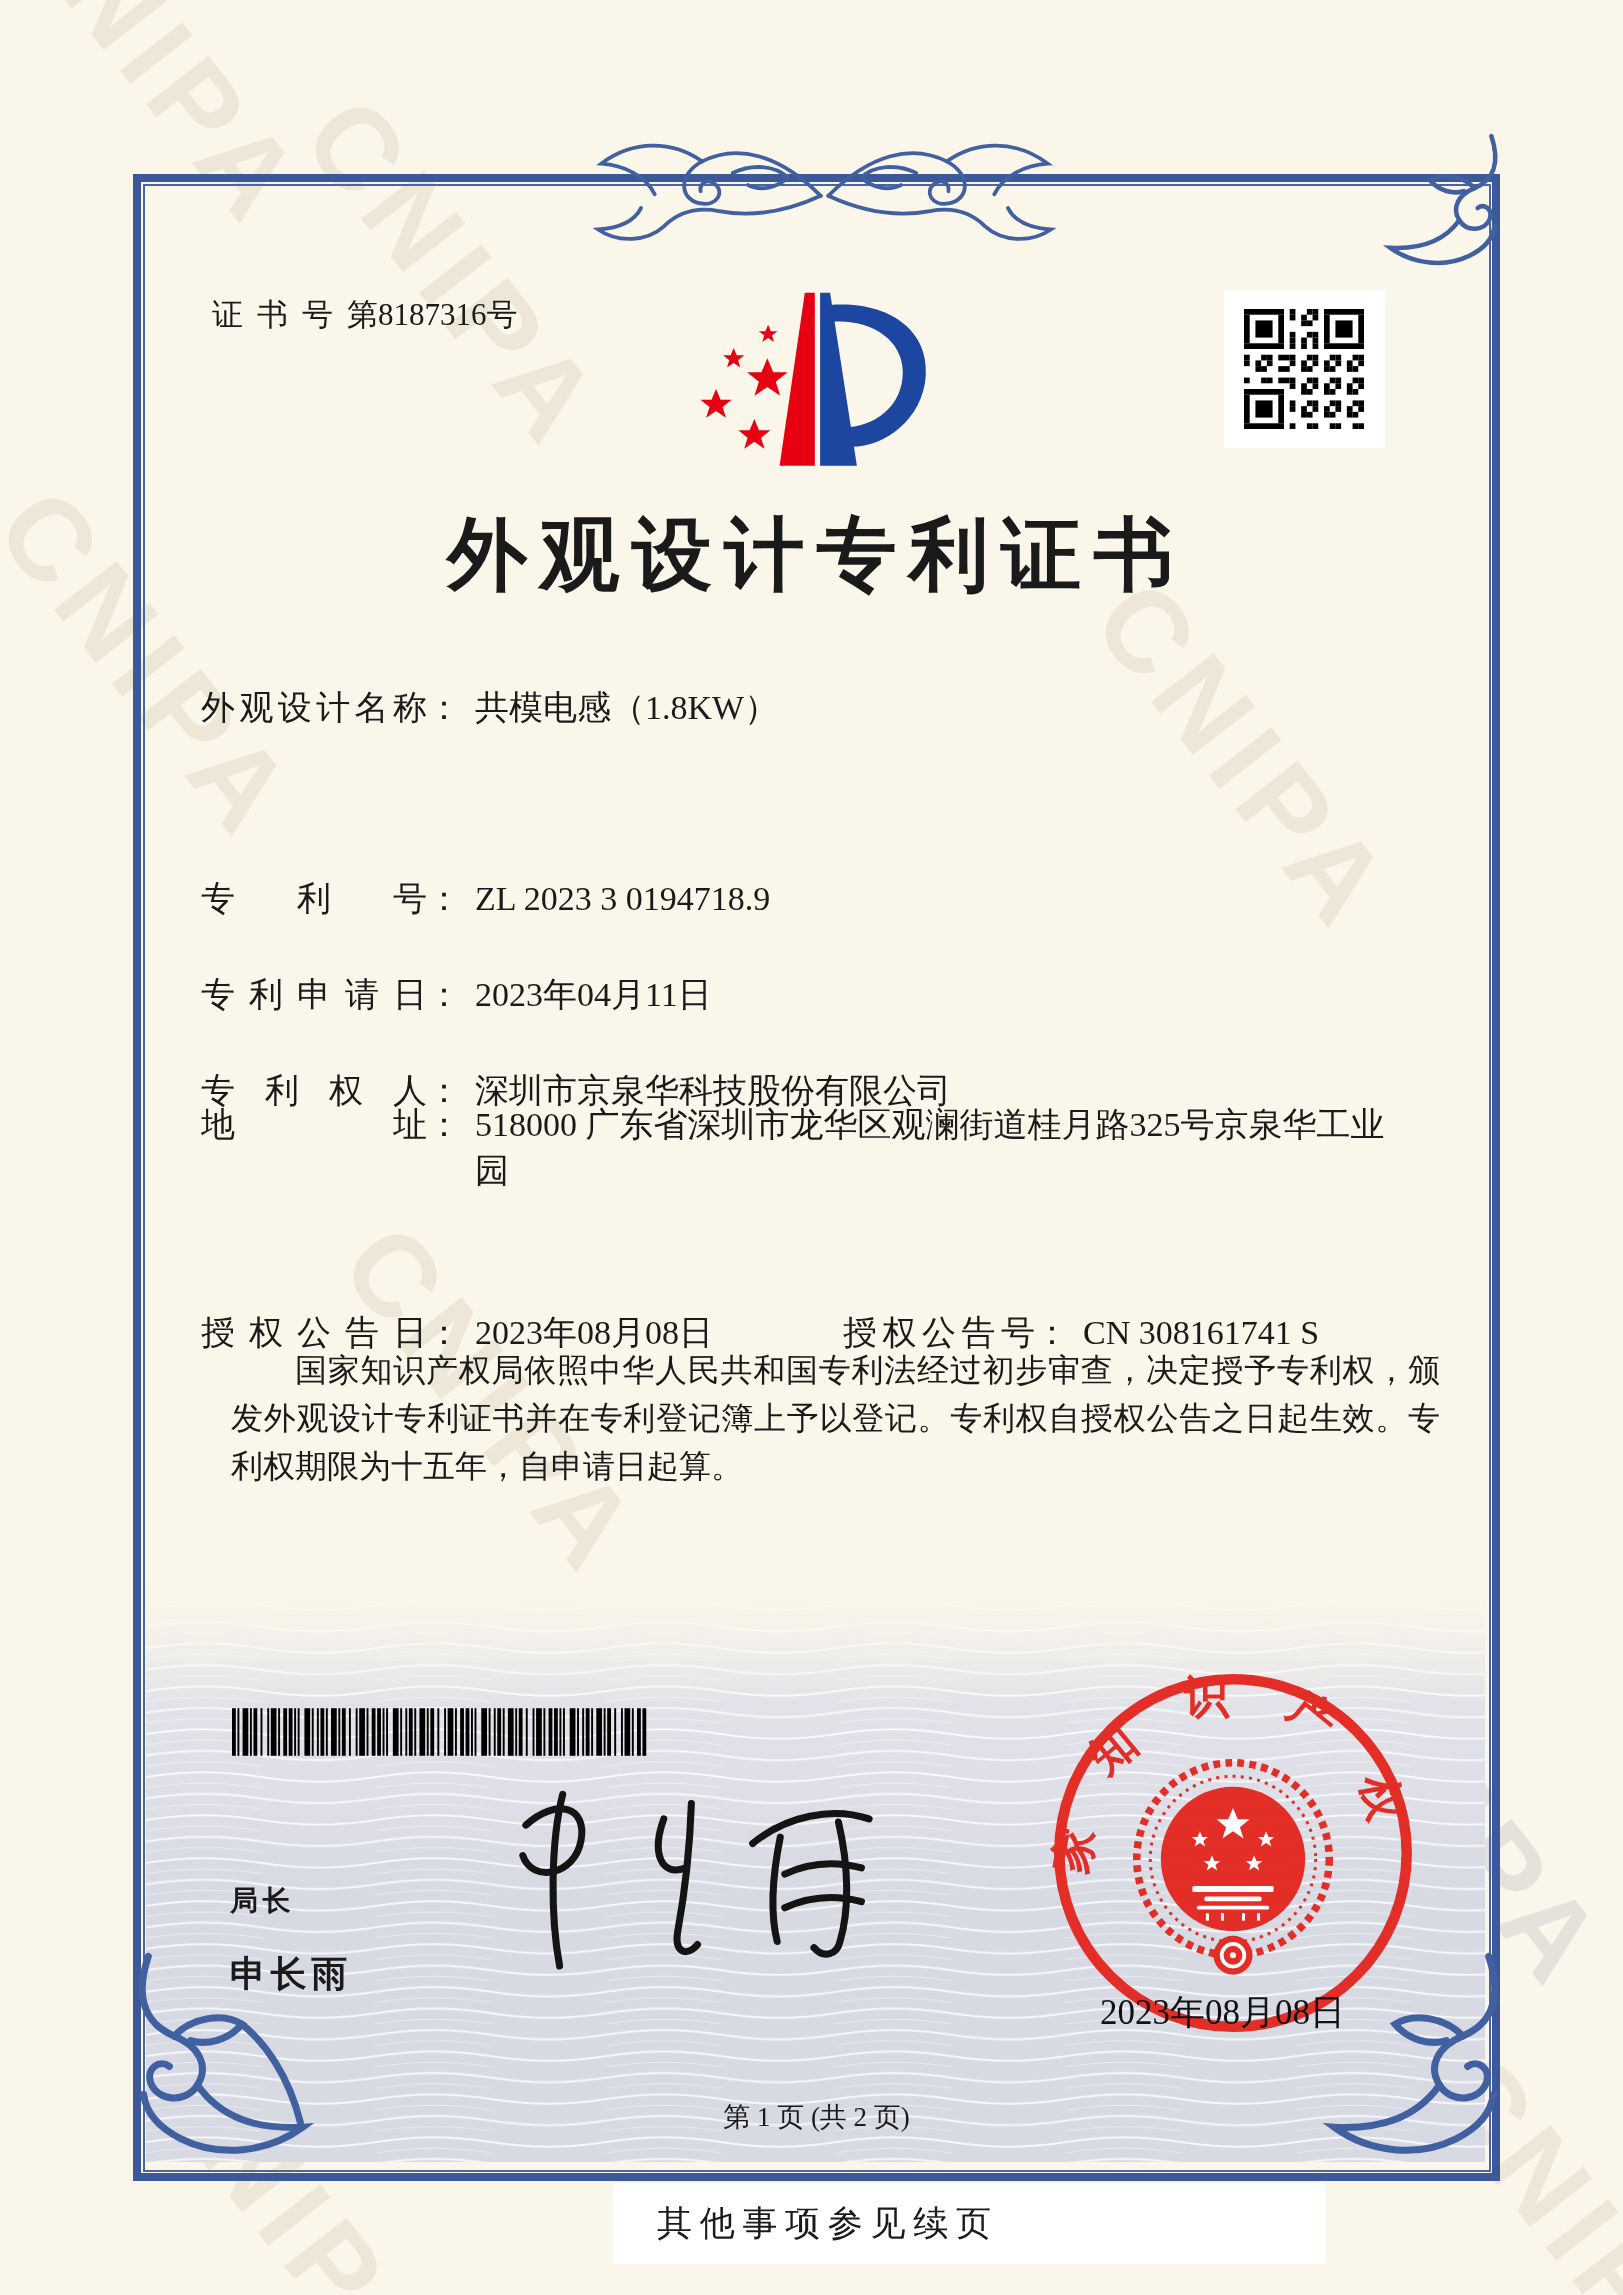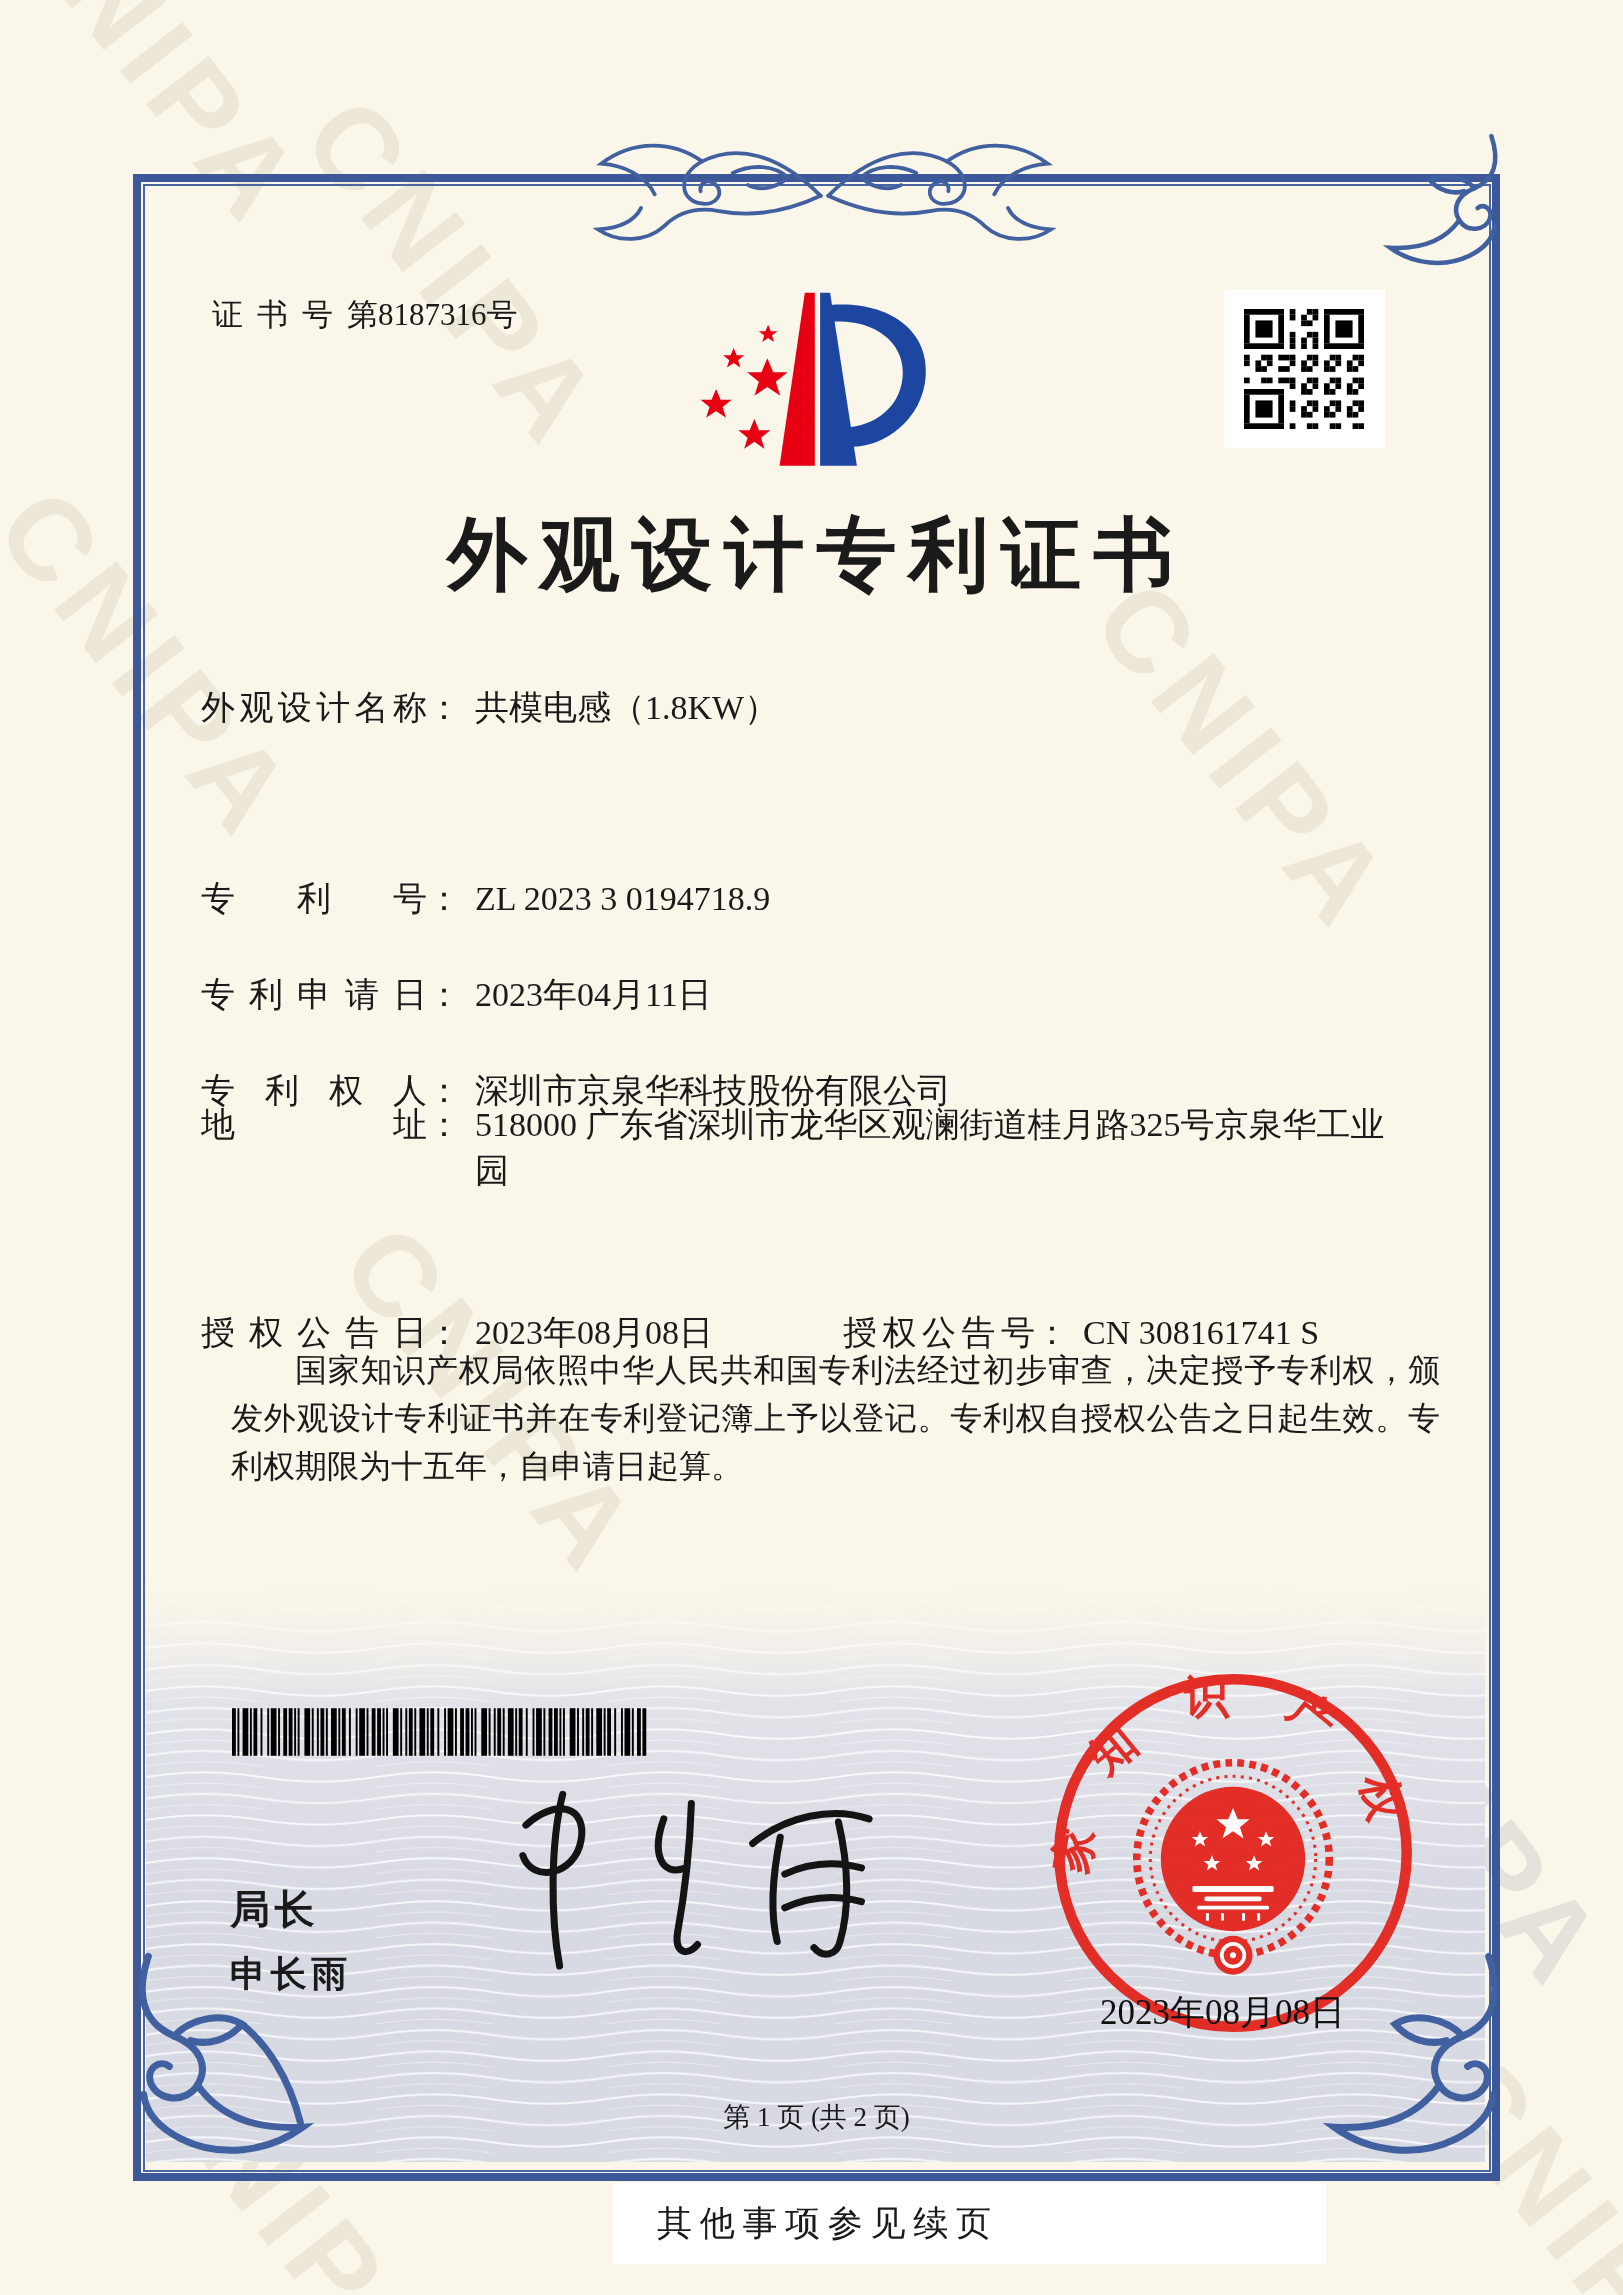--- a/index.html
+++ b/index.html
@@ -47,21 +47,21 @@
 
   
   .band{position:absolute;left:146px;top:1573px;width:1339px;height:589px;
         background:linear-gradient(180deg,#f6f3ec 0%,#e2e2e9 22%,#d8dae3 55%,#d7d9e3 100%);}
   .band svg{position:absolute;inset:0;}
   .band-fade{position:absolute;left:0;top:0;width:100%;height:130px;
              background:linear-gradient(180deg,#faf6e9 0%,rgba(250,246,233,0) 100%);}
 
   .barcode{position:absolute;left:232px;top:1708px;}
 
-  .signoff-title{position:absolute;left:230px;top:1882px;font-size:40px;font-weight:bold;
+  .signoff-title{position:absolute;left:230px;top:1882px;font-size:28px;font-weight:bold;
                  font-family:"Liberation Sans",sans-serif;letter-spacing:4.6px;}
   .signoff-name{position:absolute;left:230px;top:1950px;font-size:36px;font-weight:bold;
                 font-family:"Liberation Sans",sans-serif;letter-spacing:4.6px;}
   .signature{position:absolute;left:483px;top:1779px;}
 
   .seal{position:absolute;left:1045px;top:1665px;}
   .seal-date{position:absolute;left:1054px;top:1989px;width:337px;text-align:center;
              font-size:35px;color:#111;}
 
   .page-num{position:absolute;left:133px;top:2099px;width:1367px;text-align:center;font-size:27px;}

